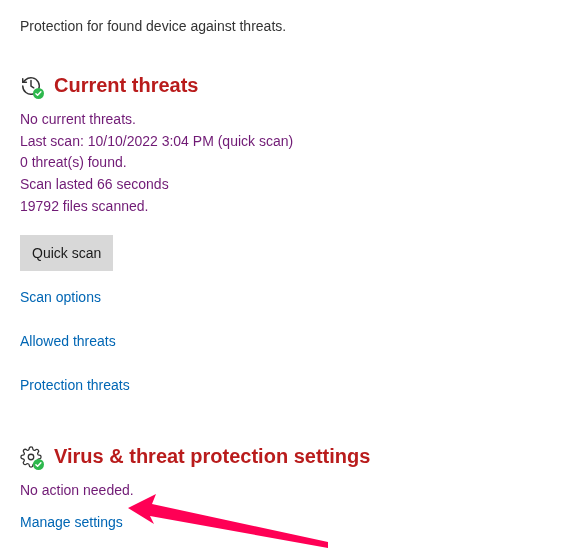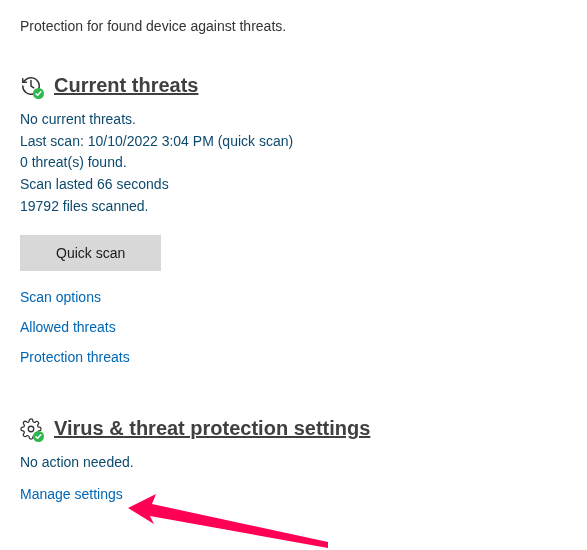--- a/index.html
+++ b/index.html
@@ -19,55 +19,54 @@
     }
     .section-header {
       display: flex;
       align-items: center;
       gap: 12px;
       margin-bottom: 12px;
     }
     .section-header h2 {
       font-size: 20px;
       font-weight: 600;
-      color: #404040;
-      text-decoration: underline;
+      color: #b91c1c;
     }
     .icon-wrap {
       width: 22px;
       height: 22px;
       display: flex;
       align-items: center;
       justify-content: center;
       position: relative;
     }
     .status-line {
-      color: #0c4a6e;
+      color: #701a75;
       line-height: 1.55;
     }
     .btn {
       margin-top: 18px;
       background: #d8d8d8;
       border: none;
-      padding: 10px 36px;
+      padding: 10px 12px;
       font-size: 14px;
       font-family: inherit;
       color: #1a1a1a;
       cursor: pointer;
     }
     .link {
       display: block;
       color: #0066b4;
       text-decoration: none;
       margin-top: 18px;
       font-size: 14px;
       cursor: pointer;
       width: fit-content;
     }
-    .link + .link { margin-top: 14px; }
+    .link + .link { margin-top: 28px; }
     .section2 {
       margin-top: 52px;
     }
     .arrow {
       position: absolute;
       left: 128px;
       top: 490px;
       pointer-events: none;
     }
     .badge-check {

